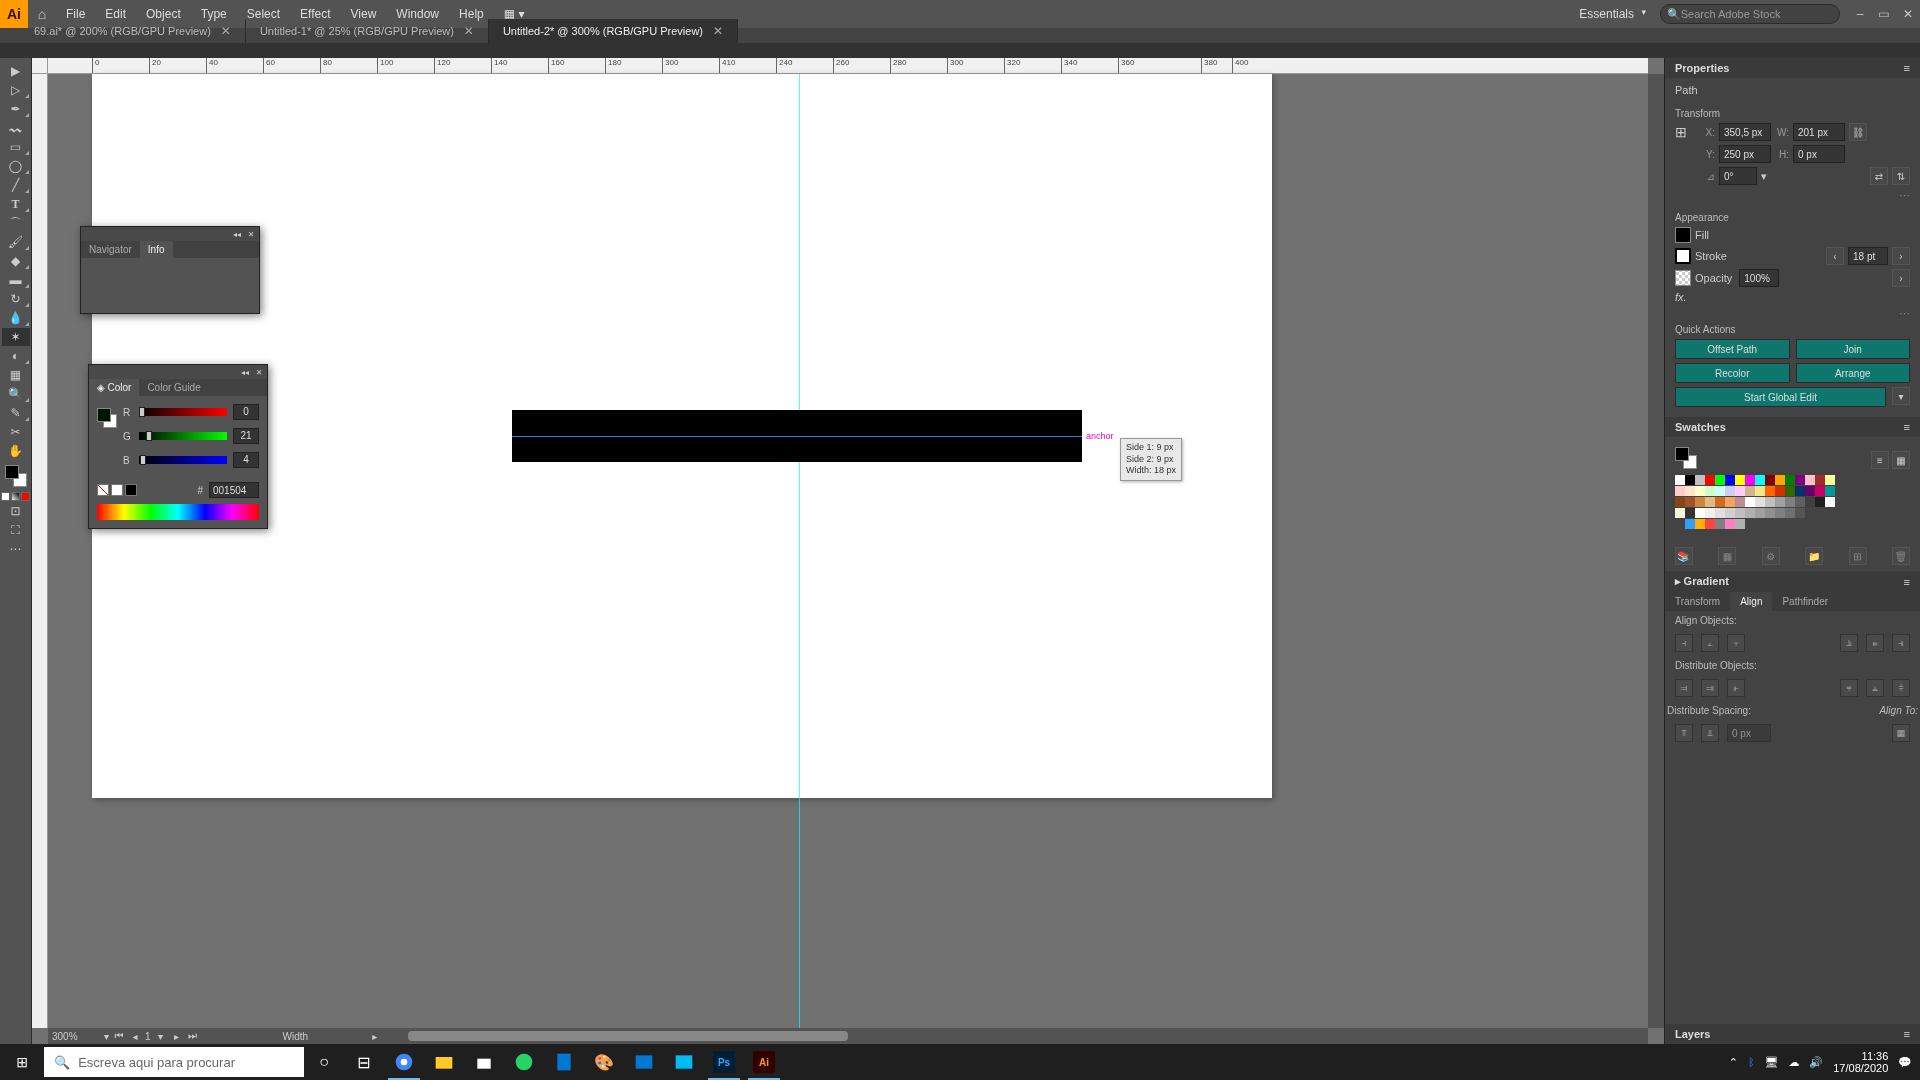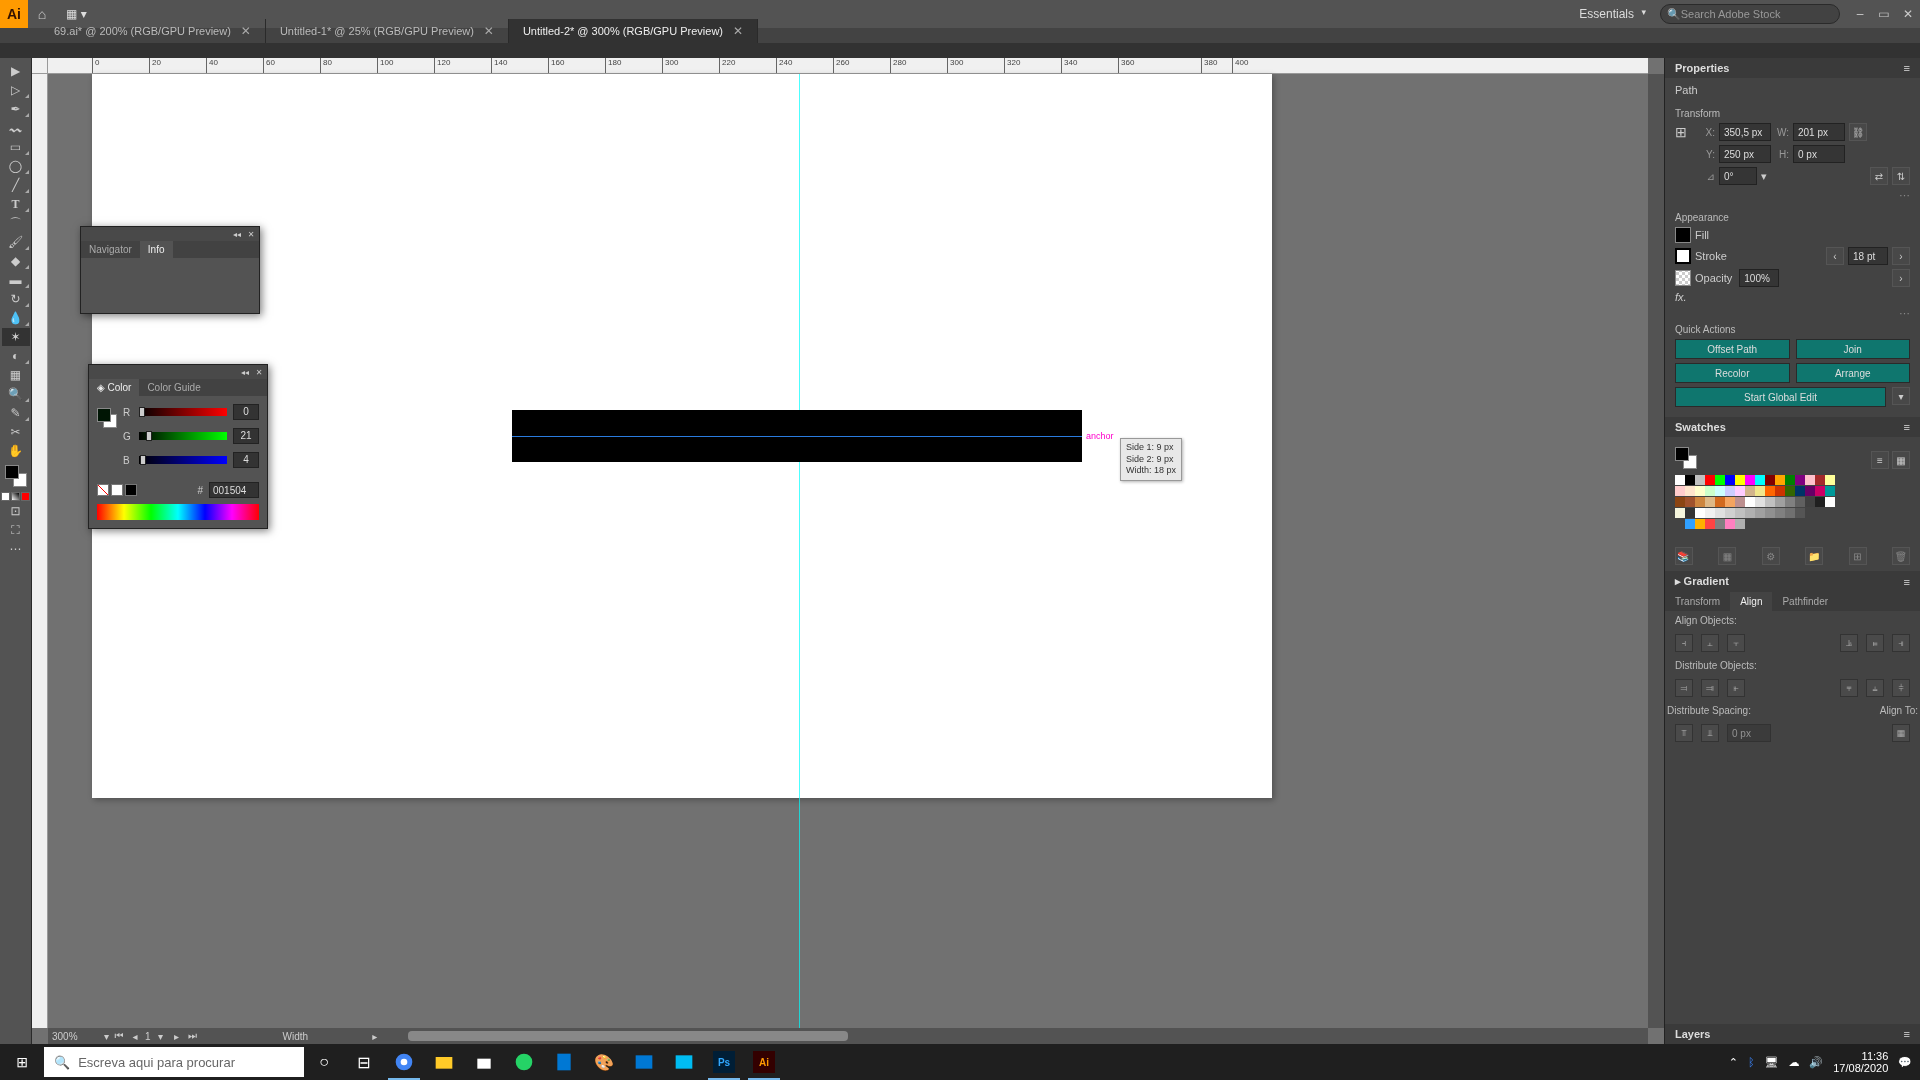--- a/index.html
+++ b/index.html
@@ -10,21 +10,21 @@
 .app-icon { width: 28px; height: 28px; background: #ff9a00; display: flex; align-items: center; justify-content: center; color: #310; font-weight: bold; font-size: 14px; }
 .home-icon { width: 28px; display: flex; align-items: center; justify-content: center; font-size: 14px; color: #ccc; cursor: pointer; }
 .menu-item { padding: 0 10px; cursor: pointer; line-height: 28px; }
 .workspace-selector { margin-left: auto; padding: 0 18px 0 10px; position: relative; font-size: 12px; }
 .workspace-selector::after { content: "▾"; position: absolute; right: 6px; font-size: 9px; }
 .search-stock { width: 180px; height: 20px; background: #424242; border: 1px solid #2a2a2a; border-radius: 10px; margin: 0 8px; display: flex; align-items: center; color: #999; font-size: 11px; padding-left: 6px; }
 .window-controls { display: flex; }
 .window-btn { width: 24px; height: 28px; display: flex; align-items: center; justify-content: center; color: #ccc; font-size: 12px; cursor: pointer; }
 
 
-.tabs-bar { height: 15px; background: #434343; display: flex; align-items: flex-end; padding-left: 40px; }
+.tabs-bar { height: 15px; background: #434343; display: flex; align-items: flex-end; padding-left: 20px; }
 .doc-tab { height: 24px; padding: 0 14px; font-size: 11px; color: #bbb; display: flex; align-items: center; gap: 10px; cursor: pointer; border-right: 1px solid #2a2a2a; }
 .doc-tab.active { background: #323232; color: #eee; }
 .tab-close { font-size: 12px; color: #aaa; cursor: pointer; }
 
 
 .main-wrap { position: absolute; top: 58px; bottom: 36px; left: 0; right: 0; display: flex; }
 
 
 .toolbox { width: 32px; background: #535353; display: flex; flex-direction: column; align-items: center; padding-top: 4px; gap: 1px; border-right: 1px solid #2a2a2a; }
 .tool { width: 28px; height: 18px; display: flex; align-items: center; justify-content: center; color: #ccc; font-size: 12px; cursor: pointer; position: relative; }
@@ -104,20 +104,31 @@
 .task-icon svg { width:20px; height:20px; }
 .tray { margin-left: auto; display:flex;align-items:center;gap:10px;padding-right:8px;font-size:11px;}
 .clock { text-align:right; line-height:1.1; }
 </style>
 </head>
 <body>
 
 <div class="menubar">
   <div class="app-icon">Ai</div>
   <div class="home-icon">⌂</div>
+  <div id="menu-items" style="display: flex;">
+      <div class="menu-item">File</div>
+      <div class="menu-item">Edit</div>
+      <div class="menu-item">Object</div>
+      <div class="menu-item">Type</div>
+      <div class="menu-item">Select</div>
+      <div class="menu-item">Effect</div>
+      <div class="menu-item">View</div>
+      <div class="menu-item">Window</div>
+      <div class="menu-item">Help</div>
+    </div>
   <div class="menu-item">▦ ▾</div>
   <div class="workspace-selector">Essentials</div>
   <div class="search-stock">🔍 <span>Search Adobe Stock</span></div>
   <div class="window-controls">
     <div class="window-btn">–</div>
     <div class="window-btn">▭</div>
     <div class="window-btn">✕</div>
   </div>
 </div>
 
@@ -181,21 +192,21 @@
         <div class="ruler-tick" style="left: 101px;">20</div>
         <div class="ruler-tick" style="left: 158px;">40</div>
         <div class="ruler-tick" style="left: 215px;">60</div>
         <div class="ruler-tick" style="left: 272px;">80</div>
         <div class="ruler-tick" style="left: 329px;">100</div>
         <div class="ruler-tick" style="left: 386px;">120</div>
         <div class="ruler-tick" style="left: 443px;">140</div>
         <div class="ruler-tick" style="left: 500px;">160</div>
         <div class="ruler-tick" style="left: 557px;">180</div>
         <div class="ruler-tick" style="left: 614px;">300</div>
-        <div class="ruler-tick" style="left: 671px;">220</div>
+        <div class="ruler-tick" style="left: 671px;">410</div>
         <div class="ruler-tick" style="left: 728px;">240</div>
         <div class="ruler-tick" style="left: 785px;">260</div>
         <div class="ruler-tick" style="left: 842px;">280</div>
         <div class="ruler-tick" style="left: 899px;">300</div>
         <div class="ruler-tick" style="left: 956px;">320</div>
         <div class="ruler-tick" style="left: 1013px;">340</div>
         <div class="ruler-tick" style="left: 1070px;">360</div>
         <div class="ruler-tick" style="left: 1153px;">380</div>
         <div class="ruler-tick" style="left: 1184px;">400</div>
       </div>
@@ -428,21 +439,21 @@
           <div class="align-icon">⫦</div>
         </div>
         <div class="align-group">
           <div class="align-icon">⫧</div>
           <div class="align-icon">⫨</div>
           <div class="align-icon">⫩</div>
         </div>
       </div>
       <div style="display:flex;justify-content:space-between;padding:0 2px;">
         <div class="panel-subheader" style="padding:4px 0;">Distribute Spacing:</div>
-        <div class="panel-subheader" style="padding:4px 0;">Align To:</div>
+        <div class="panel-subheader" style="padding:4px 0;font-style:italic;">Align To:</div>
       </div>
       <div class="align-row">
         <div class="align-group">
           <div class="align-icon">⫪</div>
           <div class="align-icon">⫫</div>
           <input class="prop-input" value="0 px" style="width: 44px; opacity: 0.5;">
         </div>
         <div class="align-group">
           <div class="align-icon">▦</div>
         </div>

